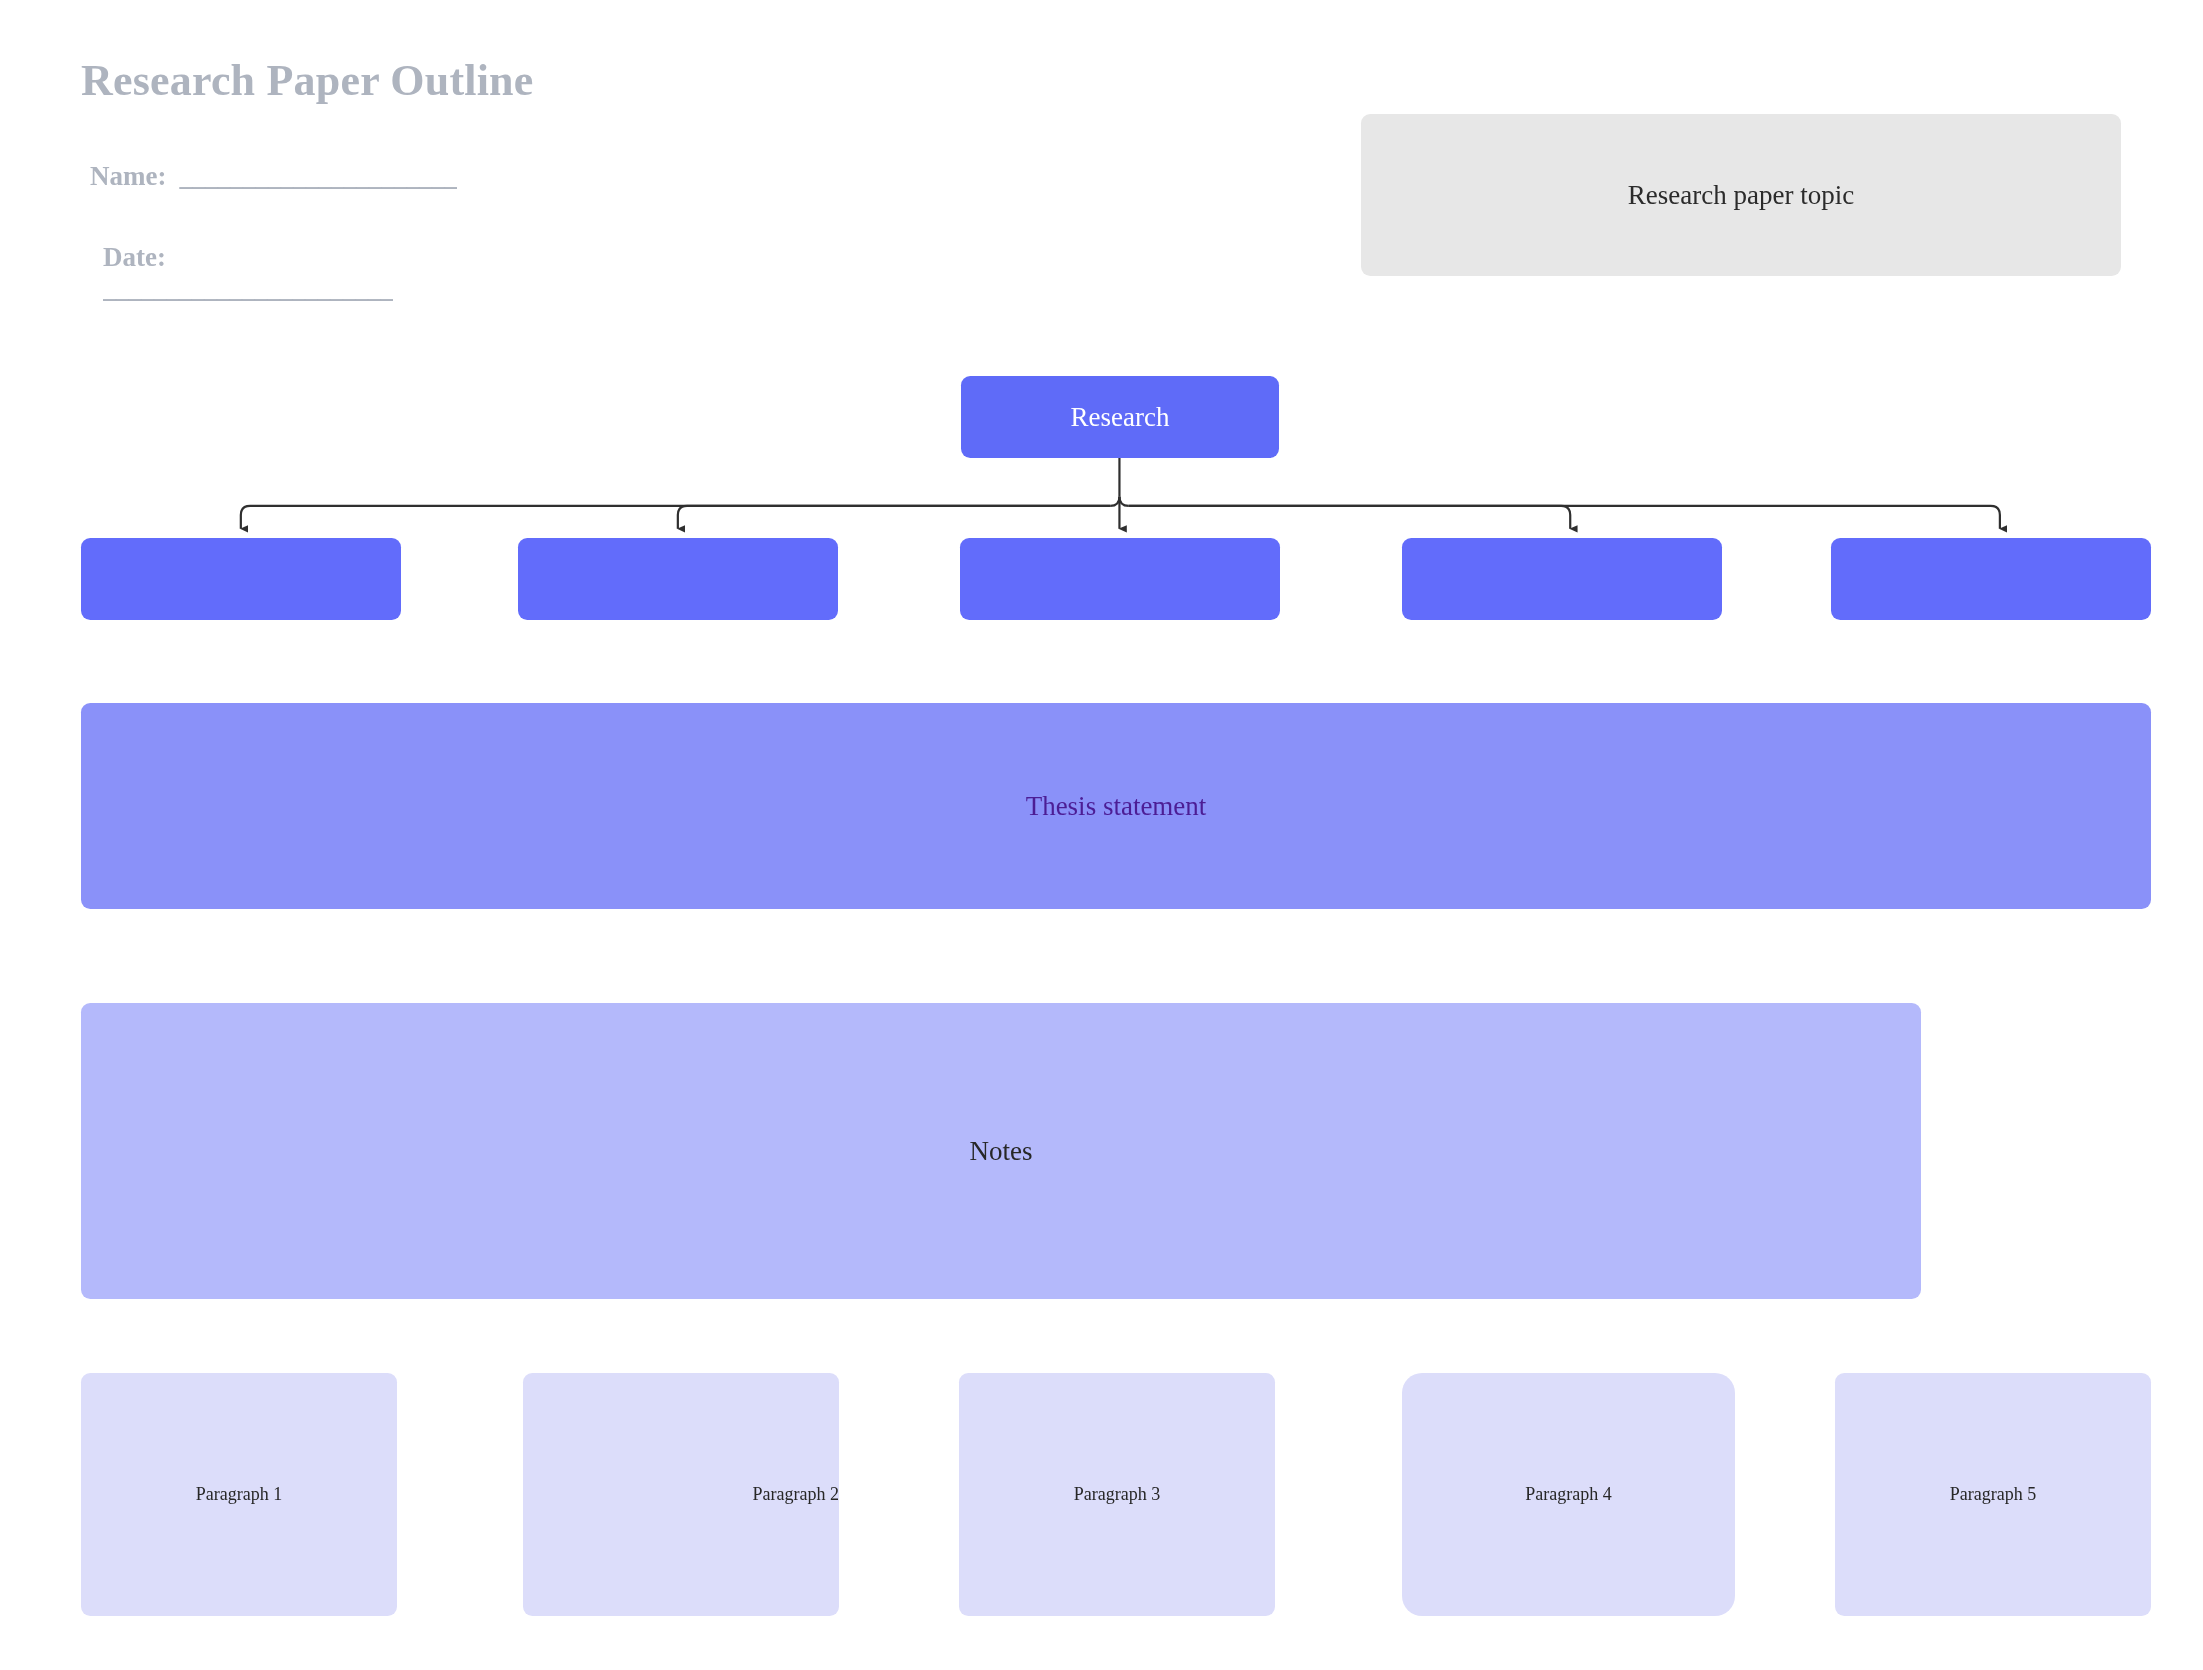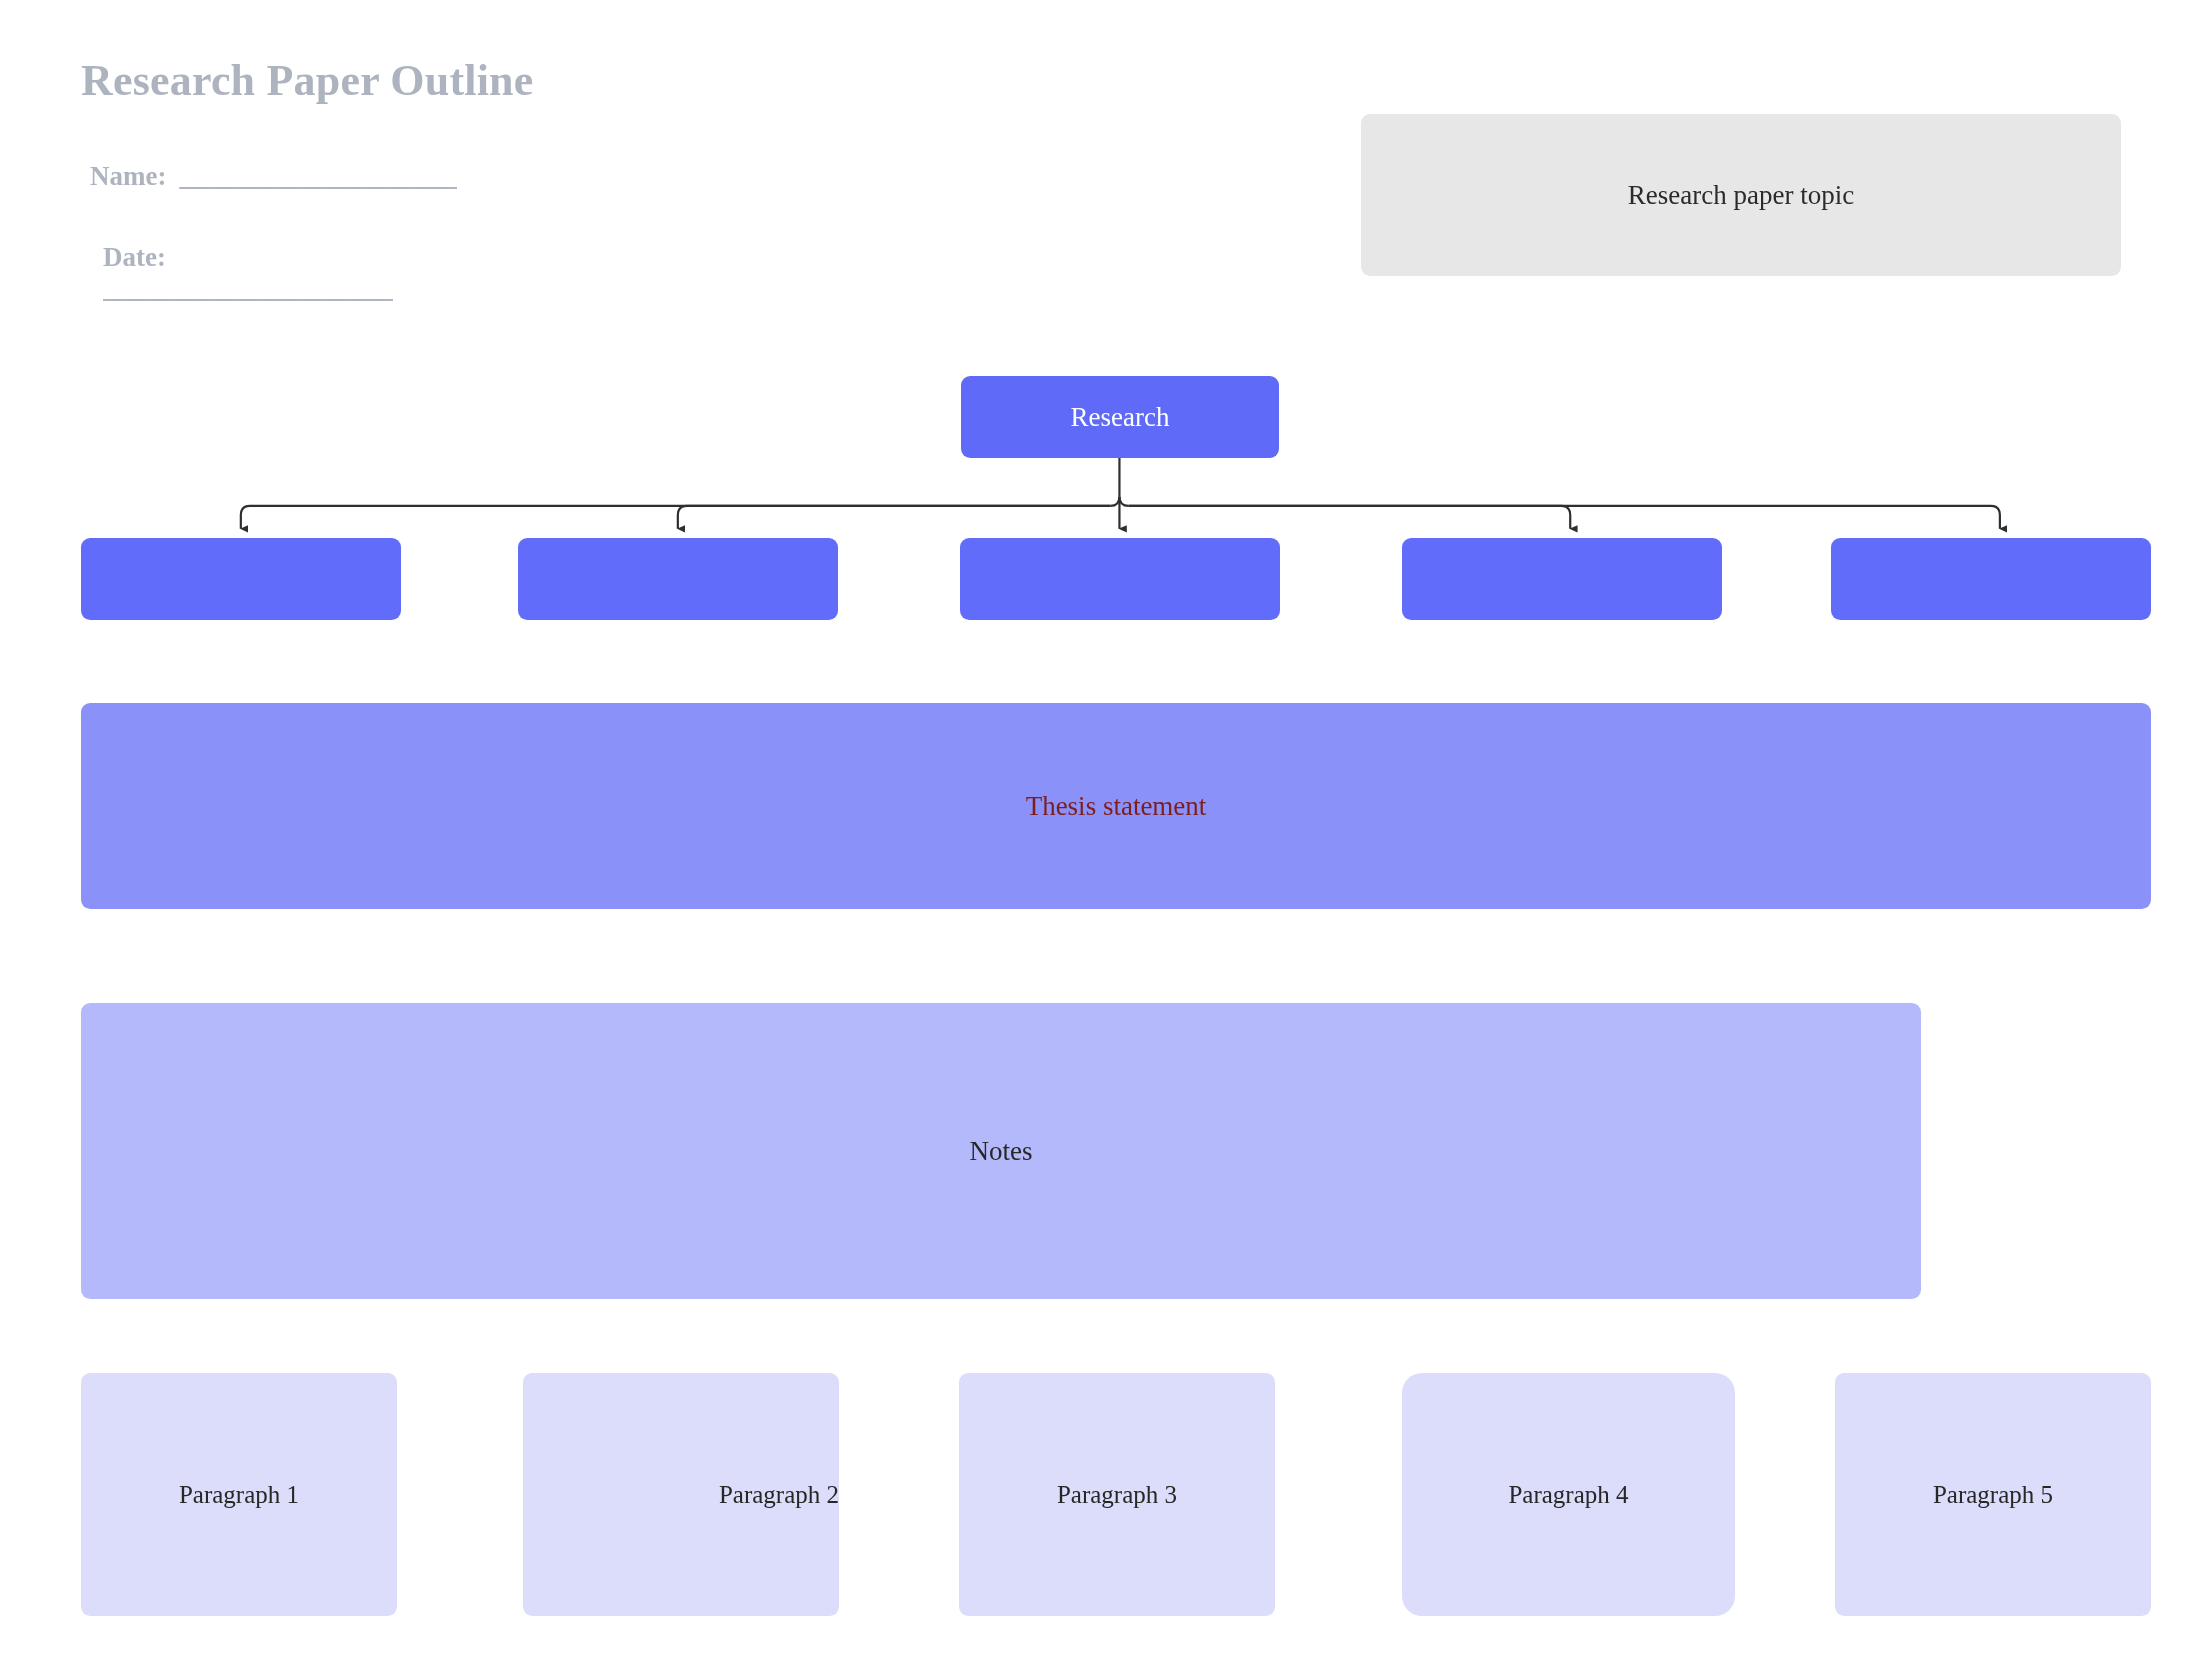--- a/index.html
+++ b/index.html
@@ -98,42 +98,42 @@
     background: #626cfb;
   }
   .node-thesis {
     left: 81px;
     top: 703px;
     width: 2070px;
     height: 206px;
     background: #8a91f9;
   }
   .node-thesis span {
-    color: #7f1d1d;
+    color: #4c1d95;
     font-size: 27px;
   }
   .node-notes {
     left: 81px;
     top: 1003px;
     width: 1840px;
     height: 296px;
     background: #b4b9fb;
   }
   .node-notes span {
     color: #272727;
     font-size: 27px;
   }
   .node-paragraph {
     top: 1373px;
     height: 243px;
     background: #dcddfa;
   }
   .node-paragraph span {
     color: #272727;
-    font-size: 25px;
+    font-size: 18px;
   }
 
   
   .connectors {
     position: absolute;
     left: 0;
     top: 0;
     width: 2204px;
     height: 1670px;
     pointer-events: none;

